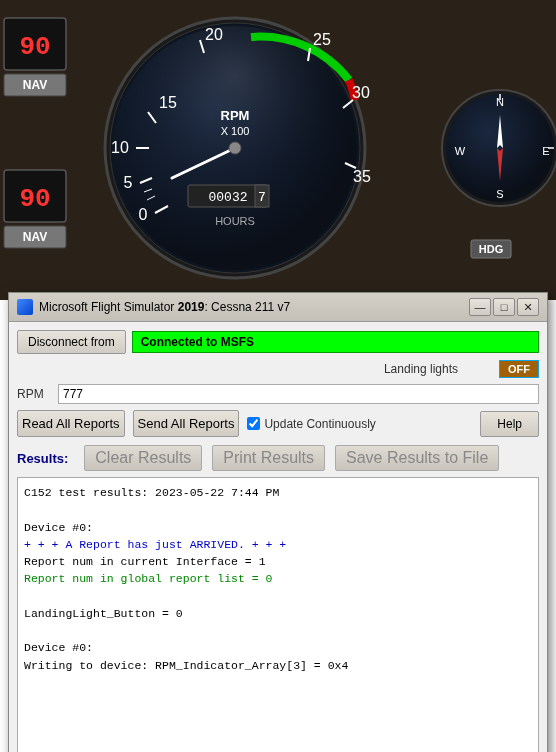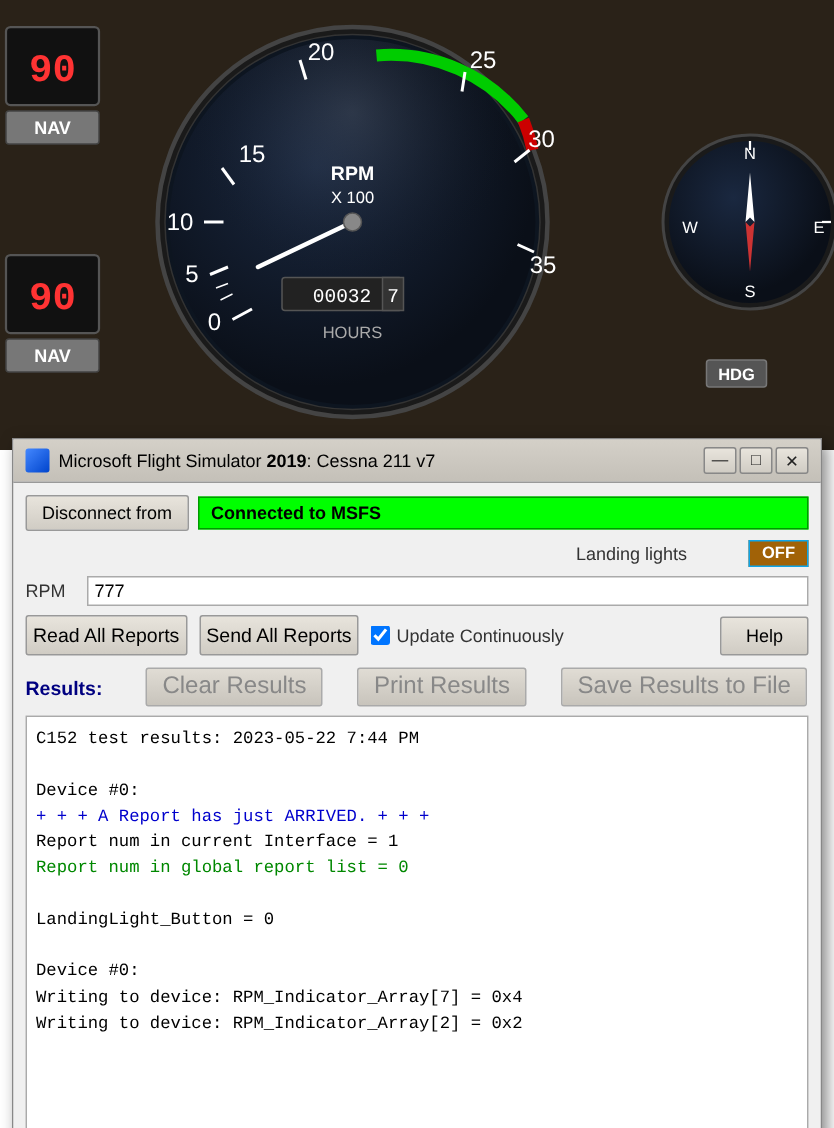--- a/index.html
+++ b/index.html
@@ -198,21 +198,21 @@
       background: linear-gradient(180deg, #e8e4dc 0%, #d0ccc4 100%);
       border: 1px solid #999;
       border-radius: 2px;
       cursor: pointer;
       font-size: 12px;
     }
 
     .results-row {
       display: flex;
       align-items: center;
-      gap: 23px;
+      gap: 10px;
       margin-bottom: 6px;
     }
 
     .results-label {
       font-size: 13px;
       font-weight: bold;
       color: #000080;
       margin-right: 6px;
     }
 
@@ -406,18 +406,17 @@
       <div id="results-lines">
           <div>&nbsp;</div>
           <div>Device #0:</div>
           <div style="color: rgb(0, 0, 204);">+ + + A Report has just ARRIVED. + + +</div>
           <div>Report num in current Interface = 1</div>
           <div style="color: rgb(0, 136, 0);">Report num in global report list = 0</div>
           <div>&nbsp;</div>
           <div>LandingLight_Button = 0</div>
           <div>&nbsp;</div>
           <div>Device #0:</div>
-          <div>Writing to device: RPM_Indicator_Array[7] = 0x4</div>
-          <div>Writing to device: RPM_Indicator_Array[2] = 0x2</div>
+          <div>Writing to device: RPM_Indicator_Array[3] = 0x4</div>
         </div>
     </div>
   </div>
 </div>
 
 </body></html>

